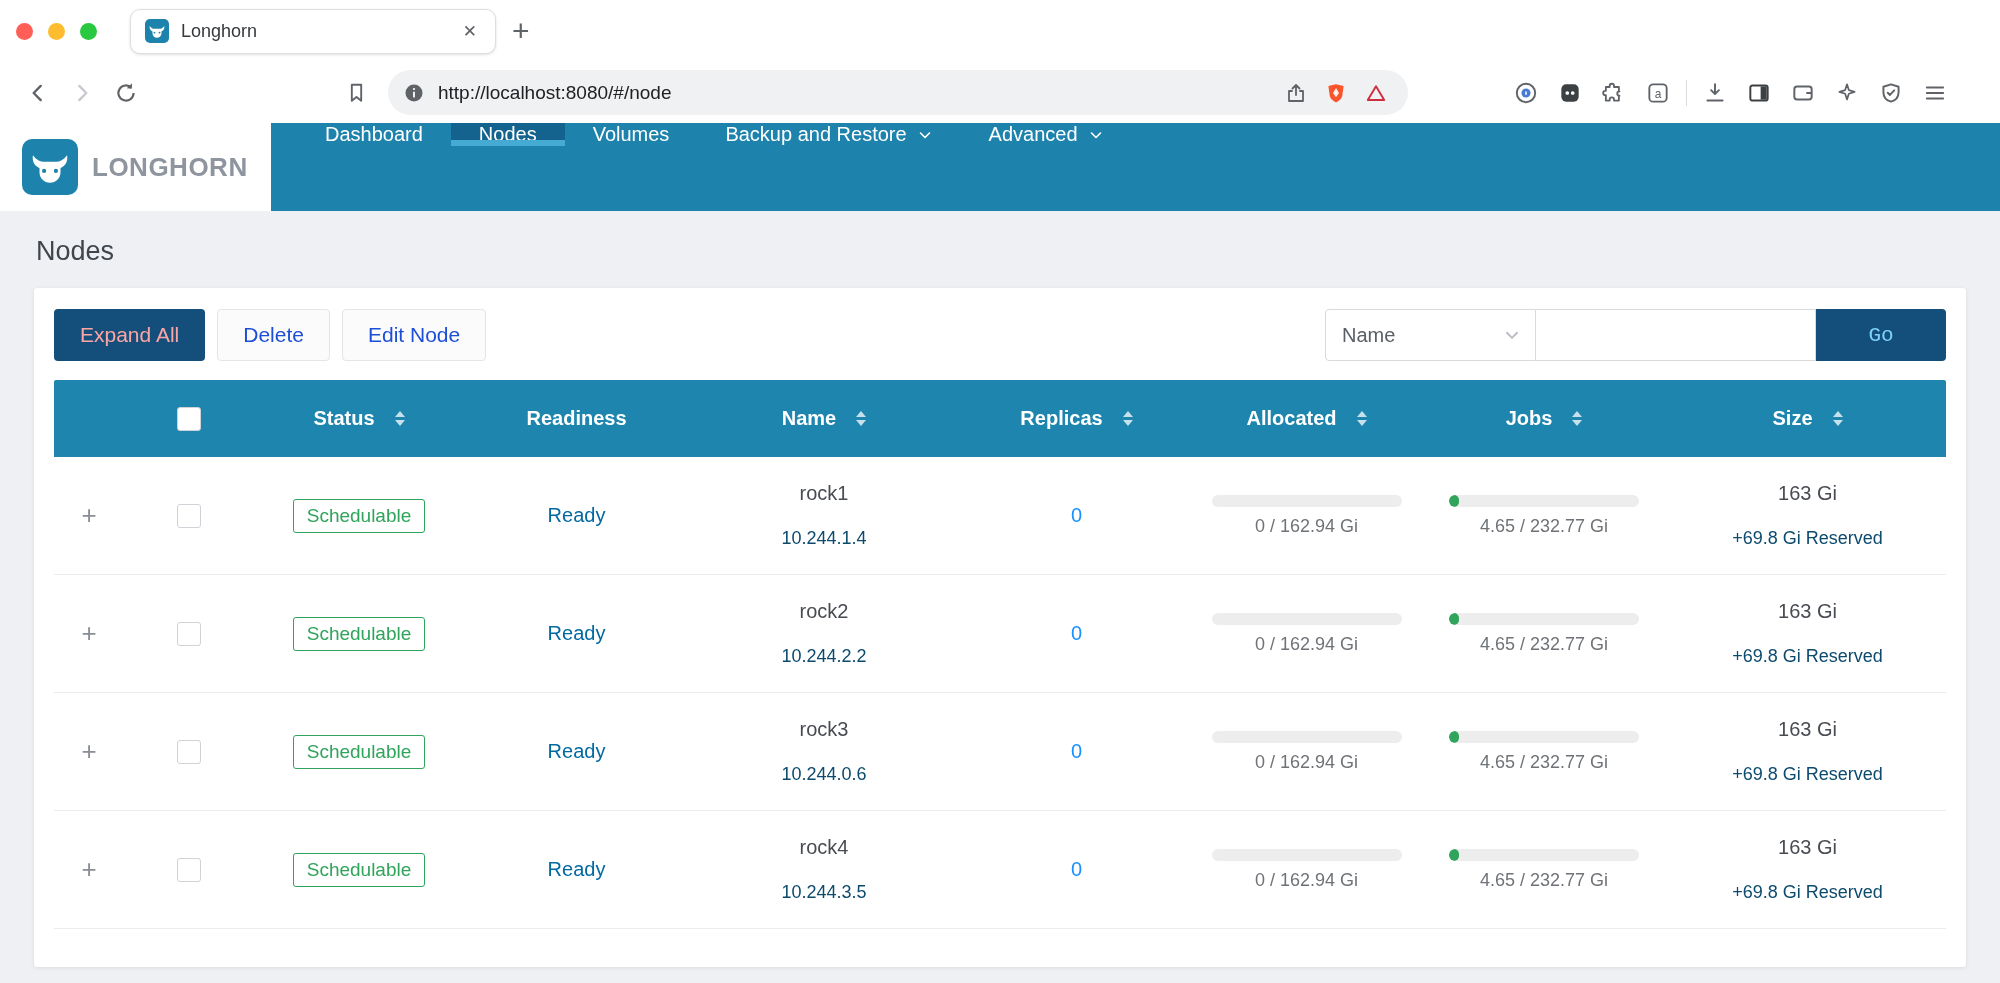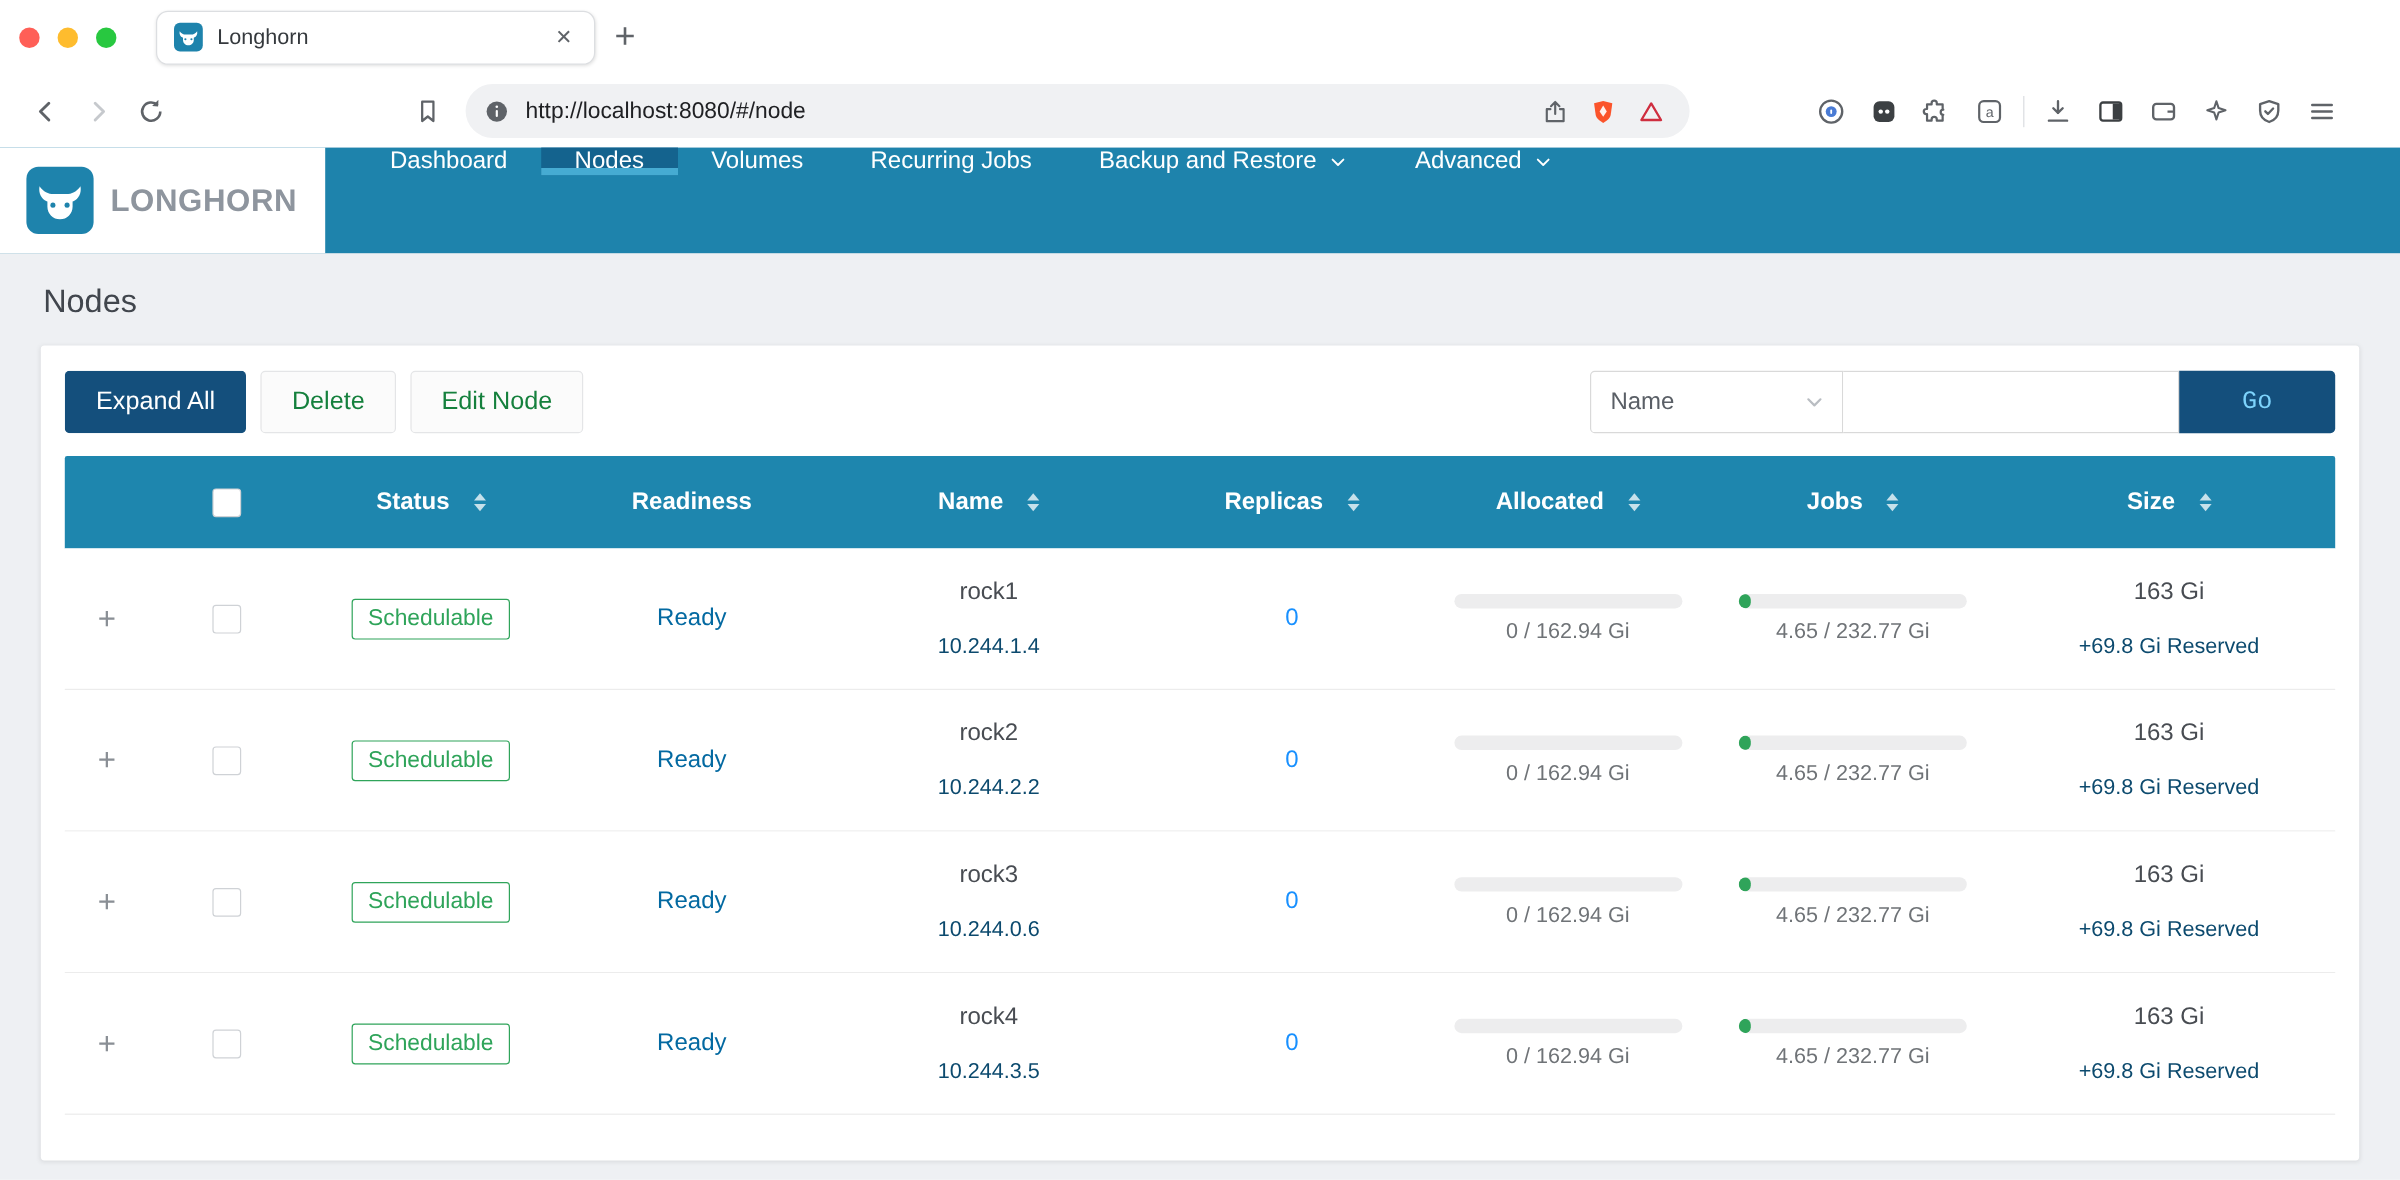--- a/index.html
+++ b/index.html
@@ -42,22 +42,22 @@
   .nav-item .chev{margin-left:10px;display:flex}
 
   
   .page{padding:0 34px}
   .page-title{padding:25px 2px 21px;font-size:27px;color:#41464d}
   .card{background:#fff;border-radius:3px;box-shadow:0 1px 4px rgba(0,0,0,.09);height:679px;padding:21px 20px 0}
 
   .actions{display:flex;align-items:center}
   .btn{height:52px;font-size:21px;border-radius:4px;border:1px solid transparent;
        display:flex;align-items:center;padding:0 25px;cursor:pointer;font-family:inherit}
-  .btn-primary{background:#144f7c;color:#ffffff}
-  .btn-disabled{background:#fbfbfb;border-color:#e4e5e7;color:#15803d;margin-left:12px;cursor:default}
+  .btn-primary{background:#144f7c;color:#fca5a5}
+  .btn-disabled{background:#fbfbfb;border-color:#e4e5e7;color:#1d4ed8;margin-left:12px;cursor:default}
   .filter{margin-left:auto;display:flex;align-items:center}
   .select{width:211px;height:52px;border:1px solid #d9d9d9;border-radius:4px 0 0 4px;background:#fff;
           display:flex;align-items:center;padding:0 14px 0 16px;color:#5a5f66;font-size:20px;cursor:pointer}
   .select .chev{margin-left:auto;display:flex}
   .filter input{width:280px;height:52px;border:1px solid #d9d9d9;border-left:none;font-size:20px;
                 padding:0 14px;outline:none;font-family:inherit;color:#41464d}
   .btn-go{width:130px;height:52px;background:#144f7c;color:#7dd3fc;font-size:21px;border:none;
           border-radius:0 4px 4px 0;cursor:pointer;font-family:Liberation Mono, monospace}
 
   
@@ -238,23 +238,20 @@
     <div class="nav-item">
         <span>Dashboard</span>
       </div>
     <div class="nav-item active">
         <span>Nodes</span>
       </div>
     <div class="nav-item">
         <span>Volumes</span>
       </div>
     <div class="nav-item">
-        <span>Recurring Jobs</span>
-      </div>
-    <div class="nav-item">
       <span>Backup and Restore</span>
       <span class="chev">
           <svg width="16" height="16" viewBox="0 0 16 16">
             <path d="M3.5 6l4.5 4.5L12.5 6" fill="none" stroke="#fff" stroke-width="1.6" stroke-linecap="round" stroke-linejoin="round"></path>
           </svg>
         </span>
     </div>
     <div class="nav-item">
       <span>Advanced</span>
       <span class="chev">

